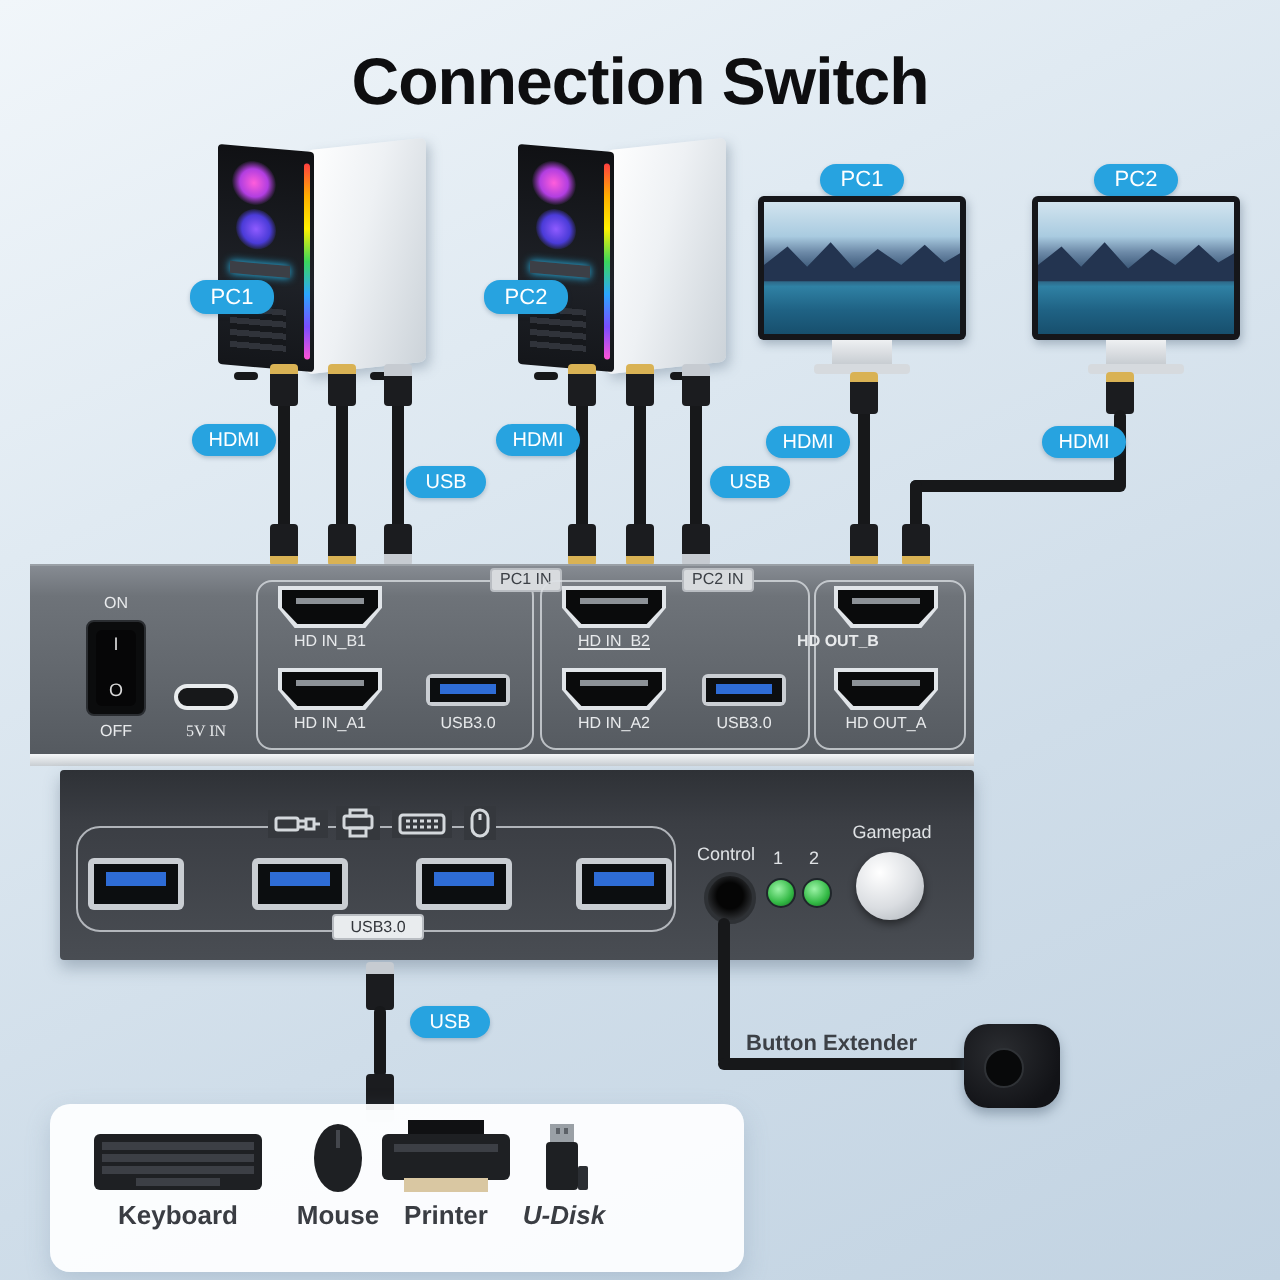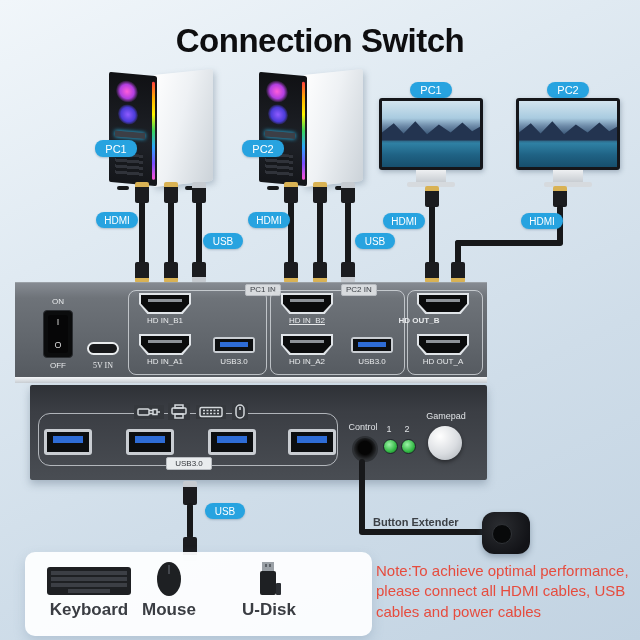--- a/index.html
+++ b/index.html
@@ -123,21 +123,21 @@
   .extender::before{content:'';position:absolute;left:10px;top:12px;width:18px;height:18px;
     border-radius:50%;background:#08090a;border:1px solid #2f3236;}
   .ext-label{position:absolute;left:373px;top:516px;width:110px;font-size:11px;font-weight:bold;
     color:#3c4046;}
 
   
   .card{position:absolute;left:25px;top:552px;width:347px;height:84px;border-radius:10px;
     background:rgba(253,254,255,.95);box-shadow:0 5px 12px rgba(110,135,160,.28);}
   .pitem{position:absolute;top:7px;text-align:center;}
   .pitem .icn{height:38px;display:flex;align-items:flex-end;justify-content:center;}
-  .pitem .plbl{margin-top:3px;font-size:17px;font-weight:bold;color:#3a3d43;text-align:center;}
+  .pitem .plbl{margin-top:3px;font-size:13px;font-weight:bold;color:#3a3d43;text-align:center;}
 
   
   .note{position:absolute;left:376px;top:561px;width:258px;color:#e64c3e;font-size:15px;
     line-height:1.36;}
 </style>
 </head>
 <body>
 
 <div class="canvas">
 
@@ -372,33 +372,39 @@
     </div>
     <div class="pitem" style="left:112px;width:64px;">
       <div class="icn">
         <svg width="30" height="36" viewBox="0 0 30 36">
             <ellipse cx="15" cy="18" rx="12" ry="17" fill="#1e2023"></ellipse>
             <line x1="15" y1="4" x2="15" y2="13" stroke="#44474d" stroke-width="2"></line>
           </svg>
       </div>
       <div class="plbl">Mouse</div>
     </div>
-    <div class="pitem" style="left:215px;width:58px;">
+    <div class="pitem" style="left:156px;width:84px;">
+      <div class="icn">
+        <svg width="70" height="38" viewBox="0 0 70 38">
+            <rect x="16" y="1" width="38" height="9" fill="#101113"></rect>
+            <rect x="3" y="8" width="64" height="23" rx="3" fill="#1e2023"></rect>
+            <rect x="9" y="13" width="52" height="4" fill="#3c3f45"></rect>
+            <rect x="14" y="30" width="42" height="7" fill="#d9c7a2"></rect>
+          </svg>
+      </div>
+      <div class="plbl">Printer</div>
+    </div>
+    <div class="pitem" style="left:228px;width:58px;font-style:italic;">
       <div class="icn">
         <svg width="26" height="36" viewBox="0 0 26 36">
             <rect x="6" y="1" width="12" height="9" fill="#9aa0a6"></rect>
             <rect x="9" y="3" width="2" height="3" fill="#5c6167"></rect>
             <rect x="13" y="3" width="2" height="3" fill="#5c6167"></rect>
             <rect x="4" y="10" width="16" height="24" rx="2" fill="#1e2023"></rect>
             <rect x="20" y="22" width="5" height="12" rx="1" fill="#2b2e33"></rect>
           </svg>
       </div>
       <div class="plbl">U-Disk</div>
     </div>
   </div>
 
-  <div class="note">
-    <div>Note:To achieve optimal performance,</div>
-    <div>please connect all HDMI cables, USB</div>
-    <div>cables and power cables</div>
-  </div>
 
 </div>
 
 </body></html>

